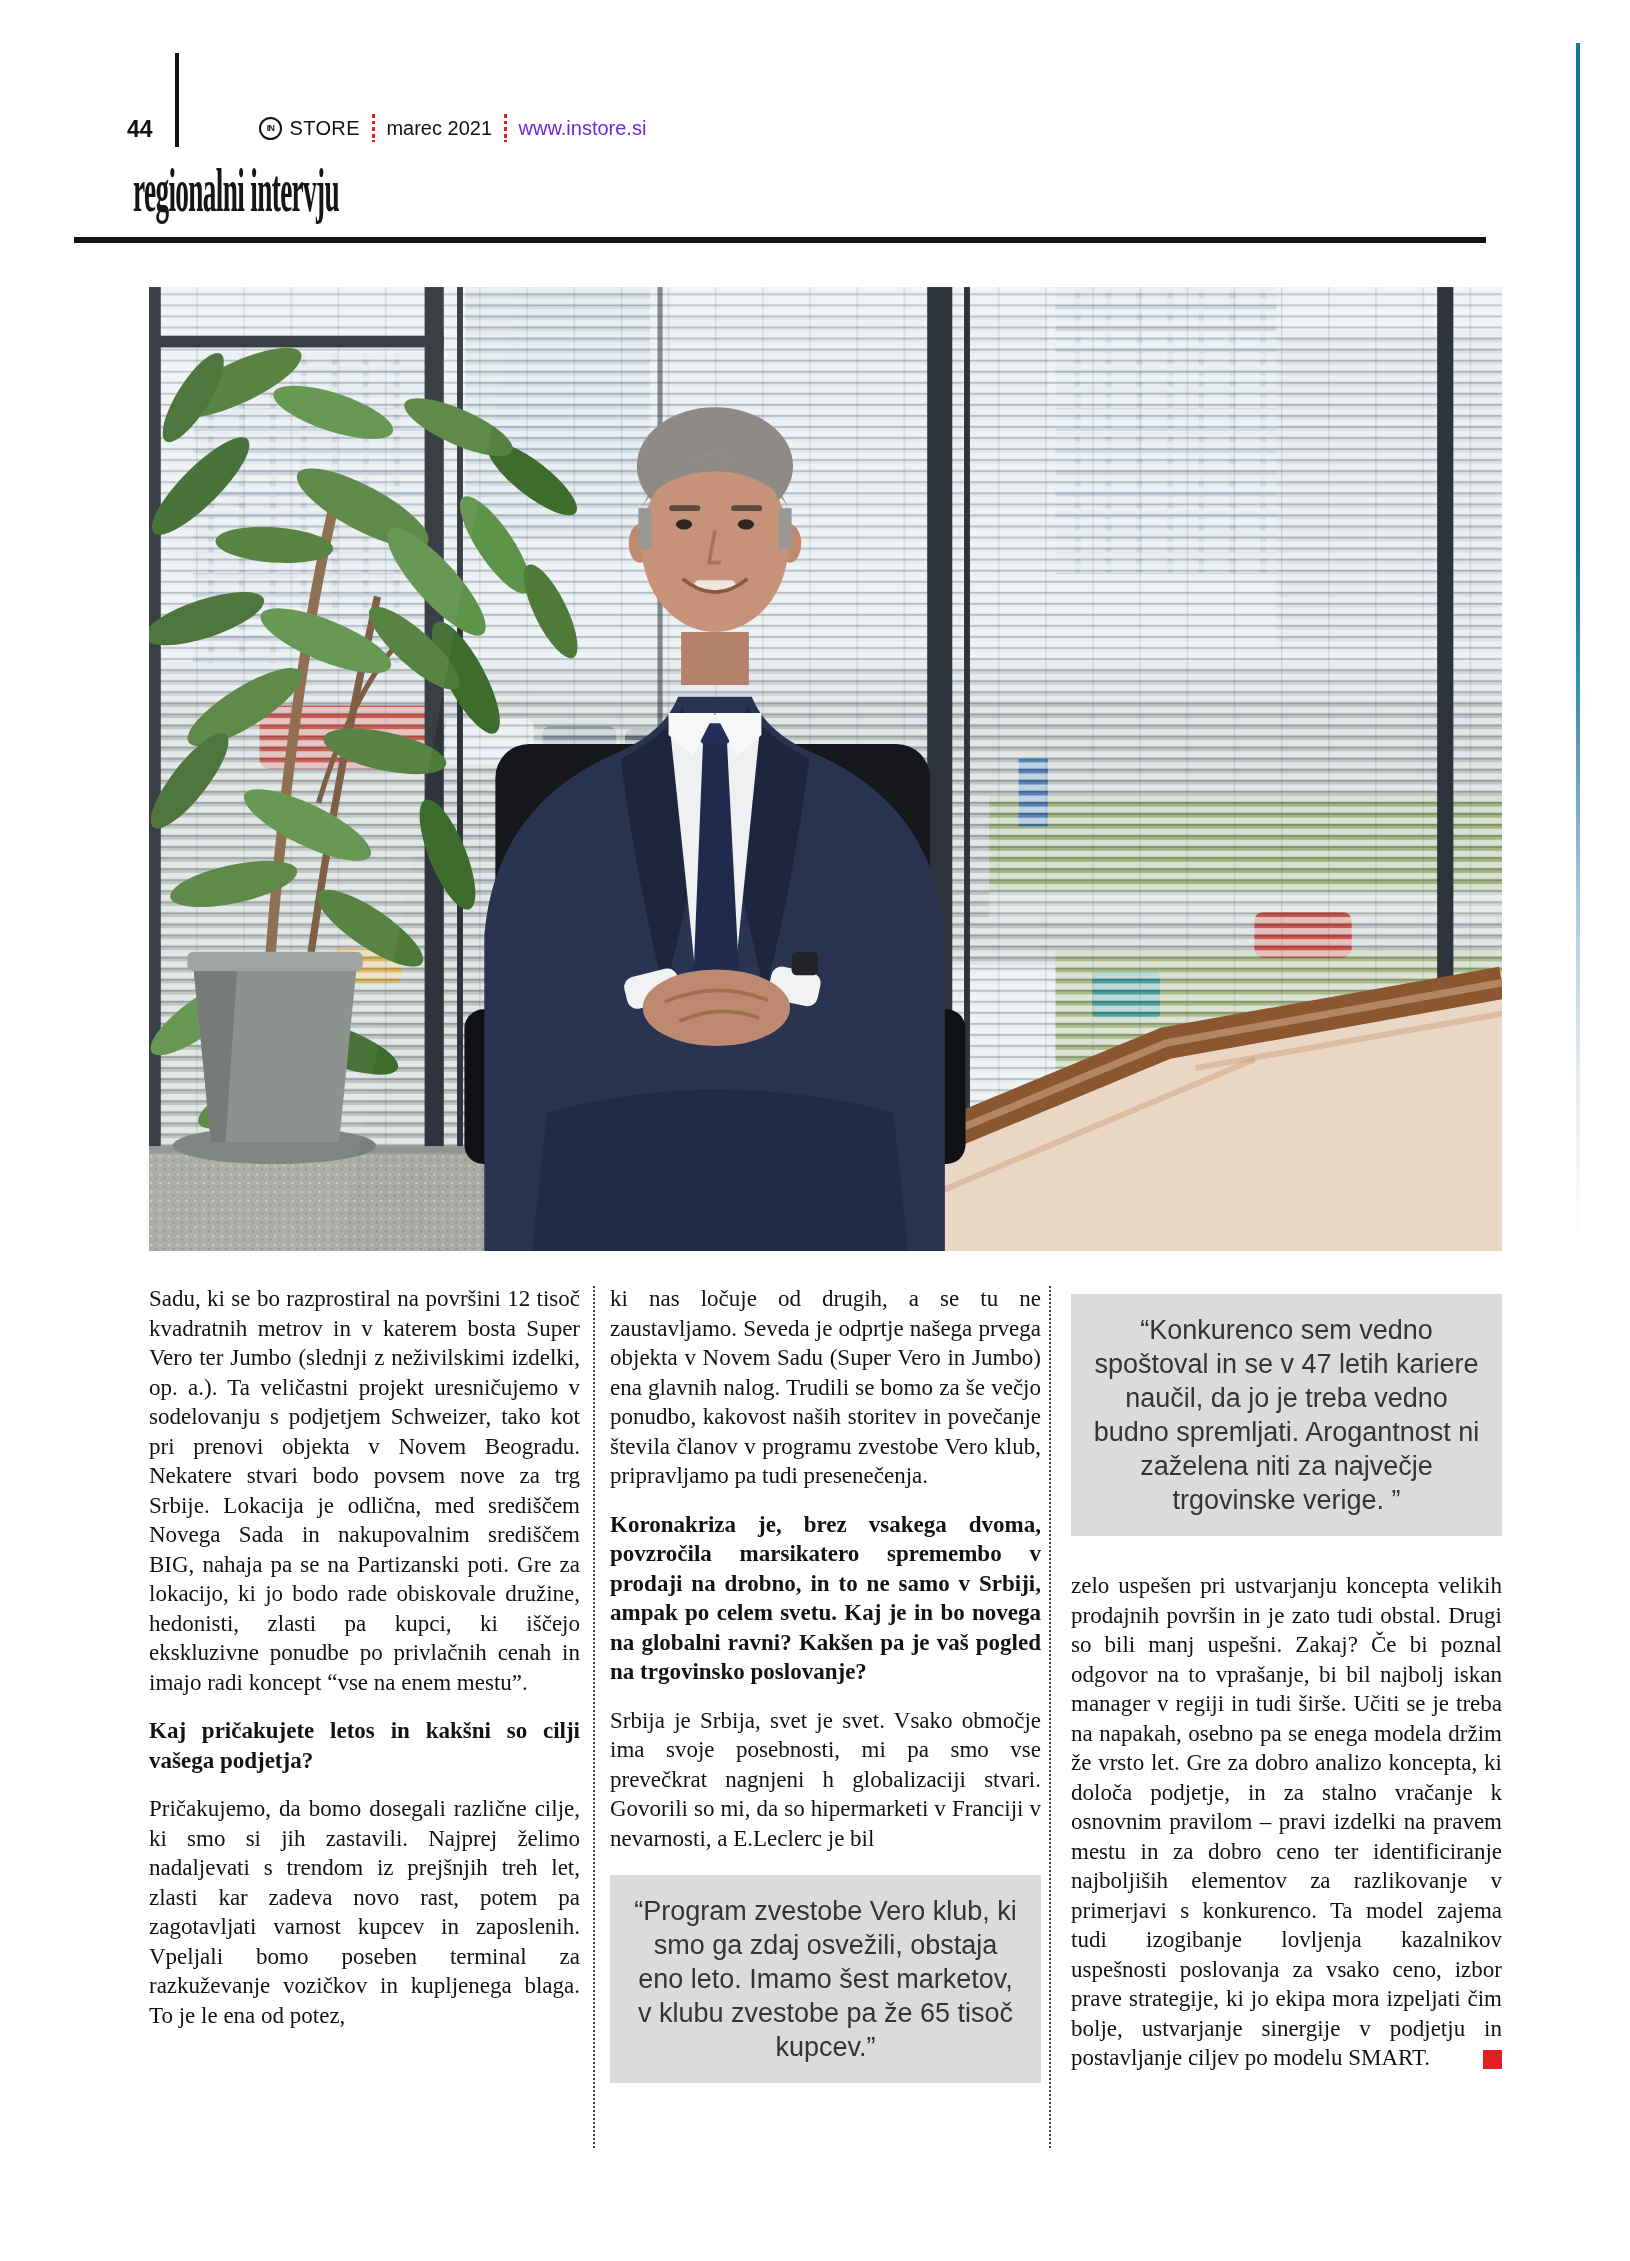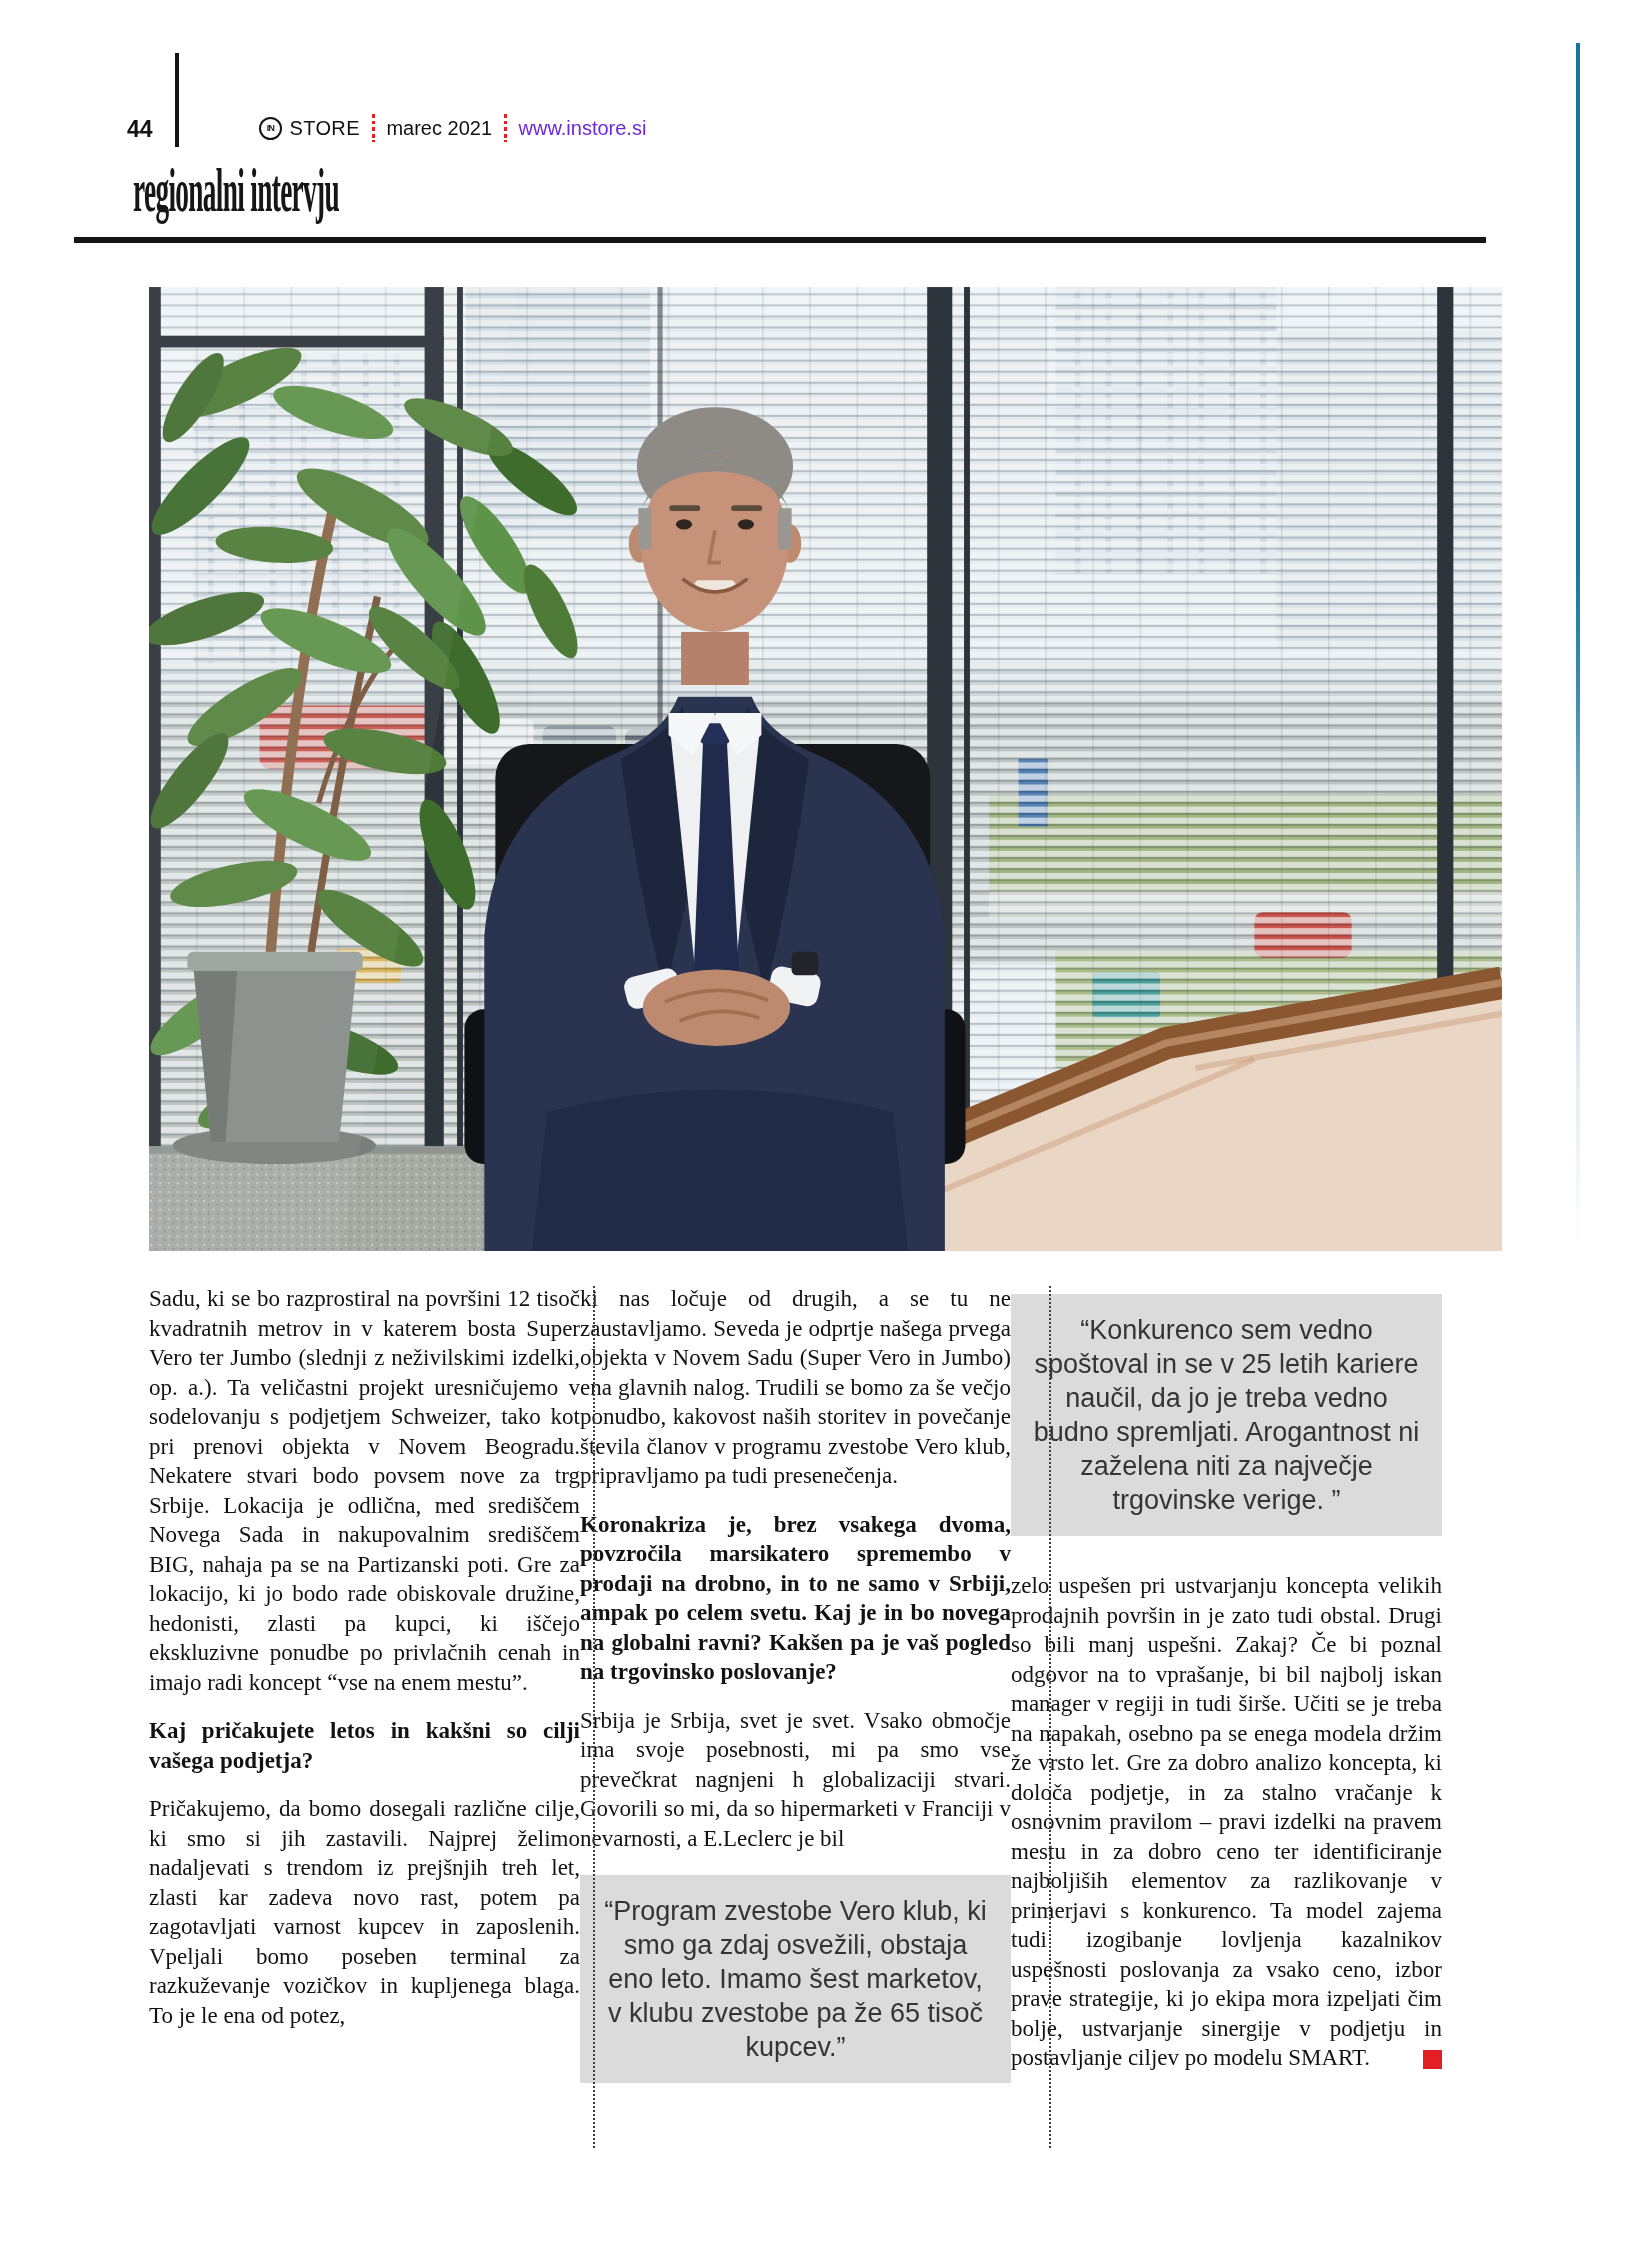--- a/index.html
+++ b/index.html
@@ -43,21 +43,21 @@
   
   .photo {
     position:absolute; left:149px; top:287px; width:1353px; height:964px;
     background:#e3e9ed; overflow:hidden;
   }
   .photo svg { display:block; }
 
   
   .columns {
     position:absolute; left:149px; top:1284px; width:1353px;
-    display:flex; 
+    display:flex; gap:30px;
   }
   .col { width:431px; font-size:23px; line-height:29.5px; text-align:justify; }
   .para { margin:0 0 19px 0; }
   .qhead { font-weight:bold; margin:2.9px 0 19px 0; }
   .quotebox {
     background:var(--quotebg); padding:19px 19px; margin:22px 0 35px 0;
     font-family:"Liberation Sans", sans-serif; font-size:27px; line-height:34px;
     color:#343434; text-align:center;
   }
   .col .quotebox:first-child { margin-top:10.3px; }
@@ -270,21 +270,21 @@
     <div class="col">
         <div class="para">ki nas ločuje od drugih, a se tu ne zaustavljamo. Seveda je odprtje našega prvega objekta v Novem Sadu (Super Vero in Jumbo) ena glavnih nalog. Trudili se bomo za še večjo ponudbo, kakovost naših storitev in povečanje števila članov v programu zvestobe Vero klub, pripravljamo pa tudi presenečenja.</div>
         <div class="qhead">Koronakriza je, brez vsakega dvoma, povzročila marsikatero spremembo v prodaji na drobno, in to ne samo v Srbiji, ampak po celem svetu. Kaj je in bo novega na globalni ravni? Kakšen pa je vaš pogled na trgovinsko poslovanje?</div>
         <div class="para">Srbija je Srbija, svet je svet. Vsako območje ima svoje posebnosti, mi pa smo vse prevečkrat nagnjeni h globalizaciji stvari. Govorili so mi, da so hipermarketi v Franciji v nevarnosti, a E.Leclerc je bil</div>
         <div class="quotebox">
           <div>“Program zvestobe Vero klub, ki smo ga zdaj osvežili, obstaja eno leto. Imamo šest marketov, v klubu zvestobe pa že 65 tisoč kupcev.”</div>
         </div>
       </div>
     <div class="col">
         <div class="quotebox">
-          <div>“Konkurenco sem vedno spoštoval in se v 25 letih kariere naučil, da jo je treba vedno budno spremljati. Arogantnost ni zaželena niti za največje trgovinske verige. ”</div>
+          <div>“Konkurenco sem vedno spoštoval in se v 47 letih kariere naučil, da jo je treba vedno budno spremljati. Arogantnost ni zaželena niti za največje trgovinske verige. ”</div>
         </div>
         <div class="para">zelo uspešen pri ustvarjanju koncepta velikih prodajnih površin in je zato tudi obstal. Drugi so bili manj uspešni. Zakaj? Če bi poznal odgovor na to vprašanje, bi bil najbolj iskan manager v regiji in tudi širše. Učiti se je treba na napakah, osebno pa se enega modela držim že vrsto let. Gre za dobro analizo koncepta, ki določa podjetje, in za stalno vračanje k osnovnim pravilom – pravi izdelki na pravem mestu in za dobro ceno ter identificiranje najboljiših elementov za razlikovanje v primerjavi s konkurenco. Ta model zajema tudi izogibanje lovljenja kazalnikov uspešnosti poslovanja za vsako ceno, izbor prave strategije, ki jo ekipa mora izpeljati čim bolje, ustvarjanje sinergije v podjetju in postavljanje ciljev po modelu SMART.<span class="endmark"></span></div>
       </div>
   </div>
   <div class="divider d1"></div>
   <div class="divider d2"></div>
 
   <div class="edge-line"></div>
 </div>
 

